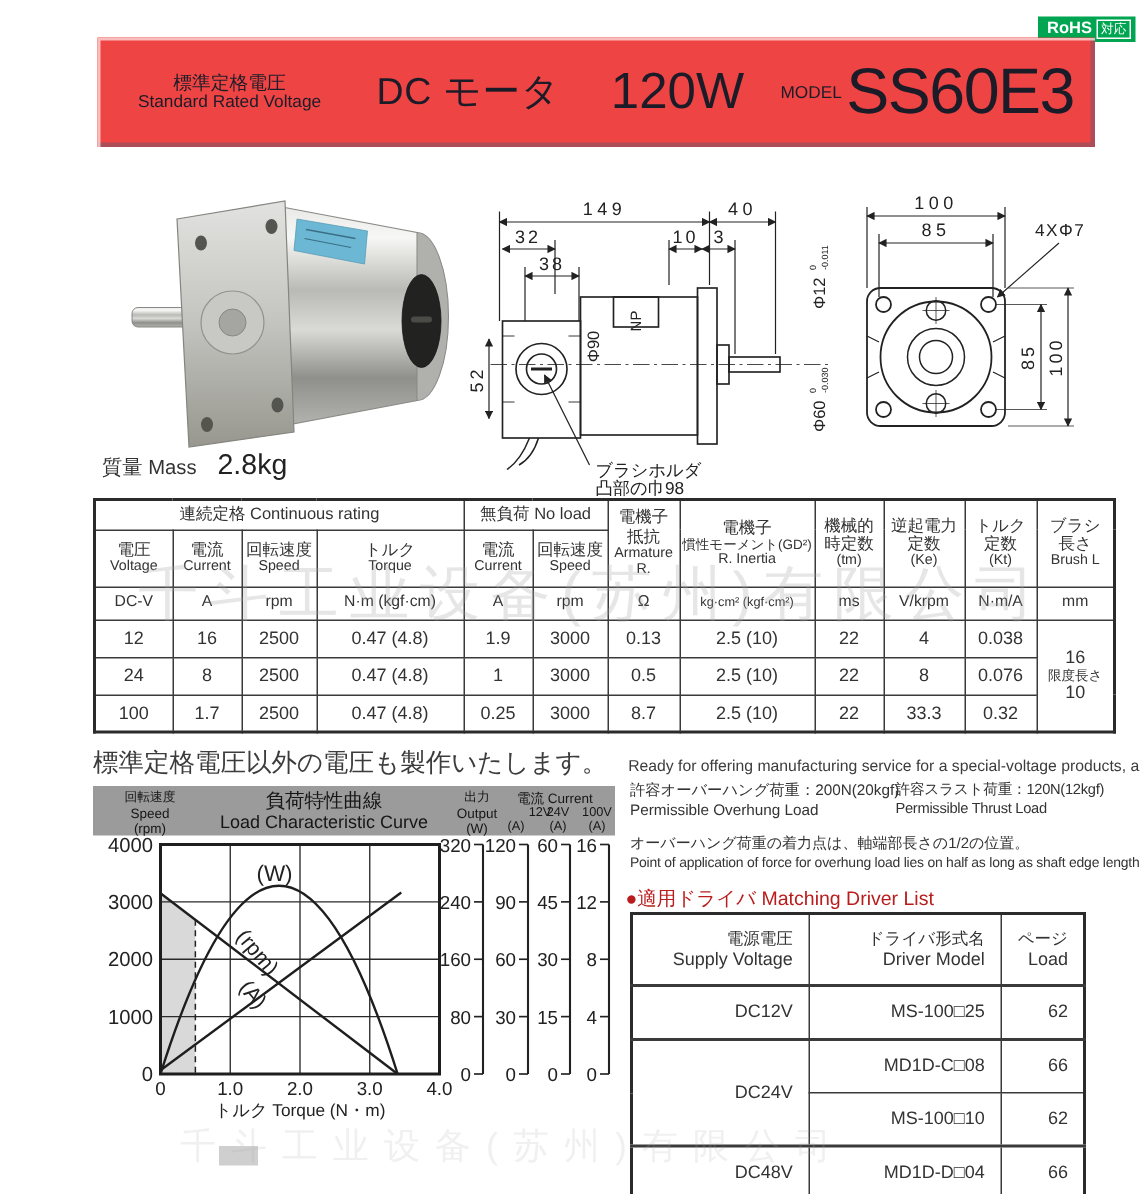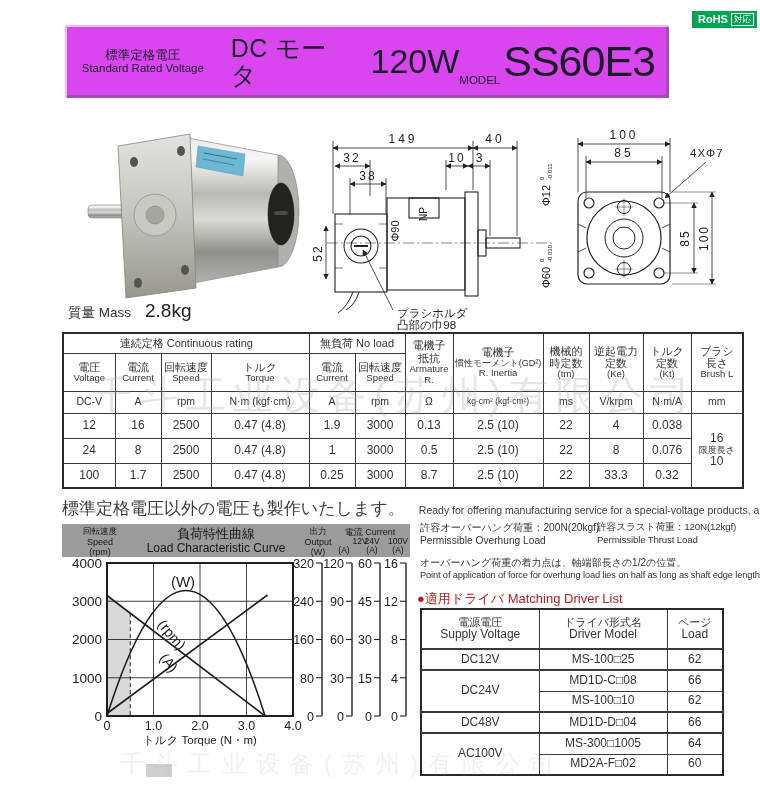--- a/index.html
+++ b/index.html
@@ -2,30 +2,30 @@
 <html><head>
 <meta charset="utf-8">
 <style>
   html,body{margin:0;padding:0}
   body{width:760px;height:796px;position:relative;background:#fff;overflow:hidden;
        font-family:"Liberation Sans","DejaVu Sans",sans-serif;color:#222}
   .abs{position:absolute}
   svg text{font-family:"Liberation Sans","DejaVu Sans",sans-serif;fill:#222}
 
   
-  .hdr{left:65px;top:25px;width:604px;height:73px;background:#d946ef;
+  .hdr{left:65px;top:25px;width:665px;height:73px;background:#ef4444;
        box-shadow:inset 2px 2px 0 rgba(255,255,255,.65), inset -3px -3px 0 rgba(92,88,112,.45);
        display:flex;align-items:center;color:#1c1c28}
   .hdr .vblock{margin-left:12px;width:152px;text-align:center;line-height:1.15}
   .hdr .vjp{font-size:12.5px}
   .hdr .ven{font-size:11.5px}
   .hdr .vval{font-size:14.5px}
   .hdr .dcblock{margin-left:22px;line-height:1.05;font-size:25px;letter-spacing:.5px}
   .hdr .watt{margin-left:34px;font-size:34px}
-  .hdr .mblock{margin-left:auto;margin-right:14px;display:flex;align-items:flex-end}
+  .hdr .mblock{margin-left:auto;margin-right:14px;display:flex;align-items:center}
   .hdr .mlabel{font-size:11.5px;margin-right:3px}
   .hdr .mname{font-size:43px;letter-spacing:-1px}
 
   .rohs{left:692px;top:11px;height:17px;display:flex;align-items:center;gap:3px;
         background:#00a551;color:#fff;padding:0 3px 0 6px}
   .rohs .r1{font-size:11px;font-weight:700;line-height:17px}
   .rohs .r2{font-size:8.5px;border:1px solid #fff;padding:0 2px;line-height:11px}
 
   .mass{left:68px;top:300px;font-size:13.5px;color:#333}
   .mass b{font-size:19px;font-weight:400;color:#222;margin-left:14px}
@@ -54,21 +54,21 @@
   .legend .sw{width:26px;height:13px;background:#cfcfcf;margin-right:8px}
 
   
   .loadtxt{font-size:10.2px;color:#333;line-height:1.3;white-space:nowrap}
   .pointtxt{left:420px;top:556px;font-size:10px;color:#333;line-height:1.3;white-space:nowrap}
   .pointtxt .pen{font-size:9.3px;letter-spacing:-.15px}
   .dheading{left:417px;top:590px;font-size:13px;color:#b91c1c}
 
   table.drv{position:absolute;left:420px;top:608px;width:302px;border-collapse:collapse;
       table-layout:fixed;border:2px solid #2b2b2b;color:#333}
-  table.drv td{border:1px solid #3a3a3a;text-align:center;vertical-align:middle;padding:0;line-height:1.15}
+  table.drv td{border:1px solid #3a3a3a;text-align:right;vertical-align:middle;padding:10px;line-height:1.15}
   table.drv tr.dh{height:40px}
   table.drv tr.dr{height:21px}
   table.drv td.grp{border-top-width:2px}
   .dv{font-size:12px}
 
   .wm{color:rgba(165,165,165,.28);white-space:nowrap;pointer-events:none;z-index:3}
   .wm1{left:92px;top:368px;font-size:40px;letter-spacing:7px}
   .wm2{left:120px;top:748px;font-size:24px;letter-spacing:10px;color:rgba(170,170,170,.18)}
 </style>
 </head>

